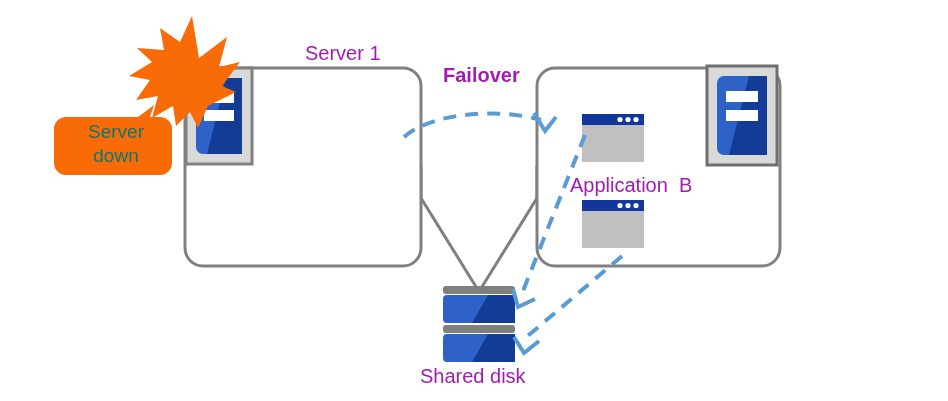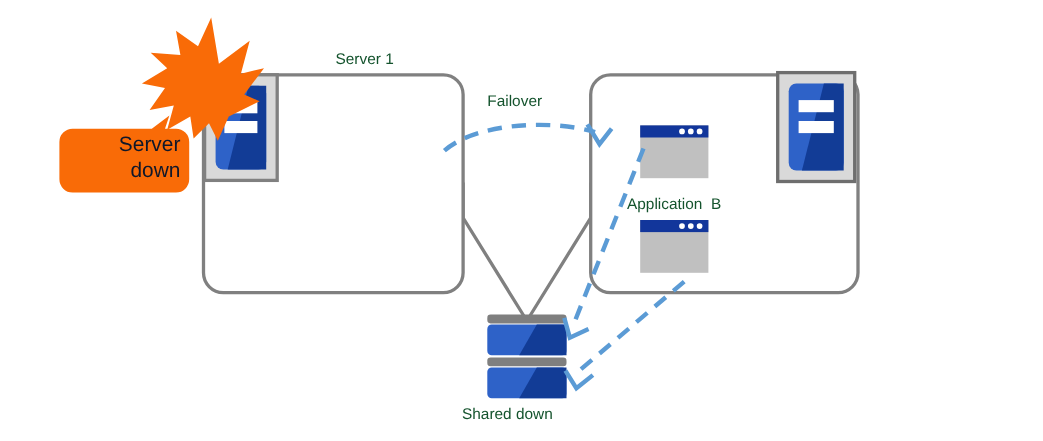--- a/index.html
+++ b/index.html
@@ -19,38 +19,38 @@
   }
   .svg-layer {
     position: absolute;
     left: 0;
     top: 0;
     width: 948px;
     height: 401px;
   }
   .label {
     position: absolute;
-    color: #14532d;
-    font-size: 14px;
+    color: #a21caf;
+    font-size: 20px;
     line-height: 22px;
     white-space: pre;
     font-family: "Liberation Sans", sans-serif;
   }
   #server1-title { left: 305px; top: 42px; }
   #server2-title { left: 576px; top: 42px; }
-  #failover-label { left: 443px; top: 80px; }
+  #failover-label { left: 443px; top: 64px; font-weight: bold; }
   #appA-label { left: 570px; top: 88px; }
   #appB-label { left: 570px; top: 174px; }
   #shareddisk-label { left: 420px; top: 365px; }
   #serverdown-label {
     left: 68px;
     top: 120px;
     width: 96px;
-    text-align: right;
-    color: #0f172a;
+    text-align: center;
+    color: #0f766e;
     font-size: 19px;
     line-height: 24px;
   }
 </style>
 </head>
 <body>
 
 <div id="canvas">
 
   <svg class="svg-layer" viewBox="0 0 948 401" xmlns="http://www.w3.org/2000/svg">
@@ -147,17 +147,17 @@
   </svg>
 
   <div class="label" id="server1-title">Server 1</div>
 
 
   <div class="label" id="failover-label">Failover</div>
 
 
   <div class="label" id="appB-label">Application  B</div>
 
-  <div class="label" id="shareddisk-label">Shared down</div>
+  <div class="label" id="shareddisk-label">Shared disk</div>
 
   <div class="label" id="serverdown-label"><span>Server</span><br><span>down</span></div>
 
 </div>
 
 </body></html>

